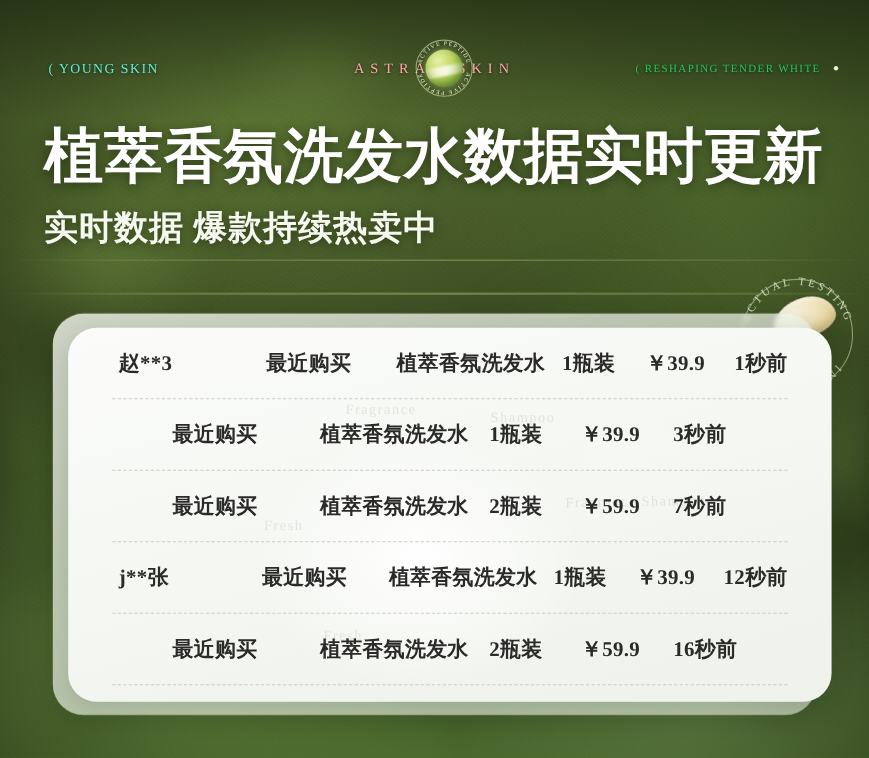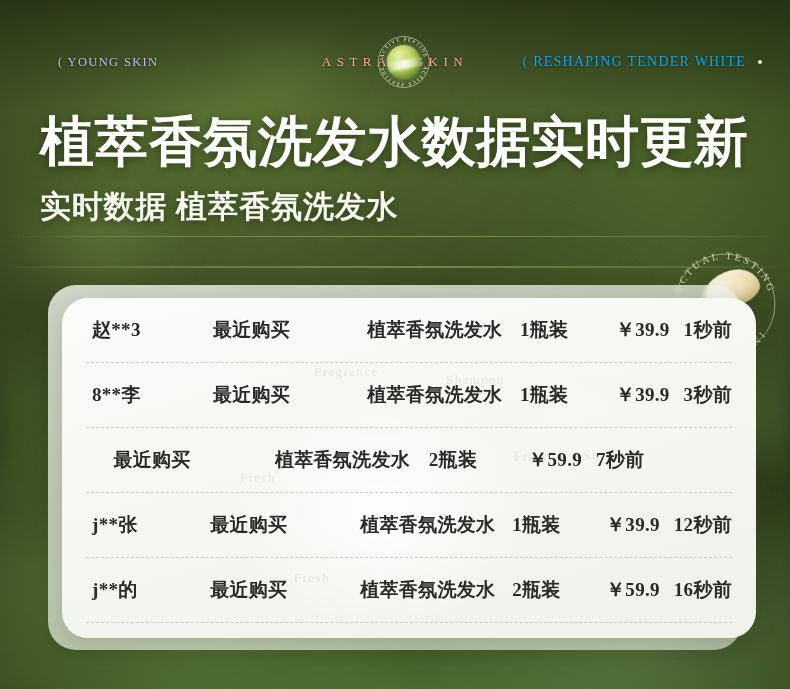--- a/index.html
+++ b/index.html
@@ -62,28 +62,27 @@
   .bg-streak.s2{ top:266px; height:2px; opacity:.85; filter:blur(.6px); }
 
   
   .eyebrow{
     position:absolute; top:45px; left:0; width:100%; height:34px;
     display:flex; align-items:center;
     z-index:6;
   }
   .eyebrow-left{
     position:absolute; left:44px;
-    color:#c4b5fd; font-size:12.5px; letter-spacing:1.35px;
+    color:#5eead4; font-size:12.5px; letter-spacing:1.35px;
     text-shadow:0 1px 3px rgba(0,0,0,.55);
     white-space:nowrap;
-    margin-left:14px;
   }
   .eyebrow-right{
     position:absolute; right:28px;
-    color:#0ea5e9; font-size:14px; letter-spacing:1.25px;
+    color:#22c55e; font-size:10px; letter-spacing:1.25px;
     text-shadow:0 1px 3px rgba(0,0,0,.55);
     white-space:nowrap;
     display:flex; align-items:center; gap:12px;
   }
   .eyebrow-dot{
     width:4px; height:4px; border-radius:50%;
     background:#e8efdd; display:inline-block;
   }
 
   
@@ -213,40 +212,40 @@
   .wm-1{ left:252px; top:66px; }
   .wm-2{ left:384px; top:74px; }
   .wm-3{ left:178px; top:172px; }
   .wm-4{ left:452px; top:150px; transform:rotate(-1deg); }
   .wm-5{ left:232px; top:272px; }
 
   
   .rows{
     position:relative;
     z-index:2;
-    padding:0 24px;
+    padding:0 40px;
   }
   .row{
     position:relative;
     display:flex;
     align-items:center;
     height:65px;
     border-bottom:1px dashed #c9cec4;
     color:#2a2a28;
     font-size:19px;
     letter-spacing:.3px;
     white-space:nowrap;
   }
   .row:last-child{ border-bottom:1px dashed #c9cec4; }
 
   .c-user   { width:104px; text-align:left;   padding-left:6px; }
-  .c-action { width:132px; text-align:center; }
+  .c-action { width:132px; text-align:right; }
   .c-product{ width:192px; text-align:right; }
   .c-spec   { width:86px;  text-align:center; }
-  .c-price  { width:86px;  text-align:right; }
+  .c-price  { width:86px;  text-align:center; }
   .c-time   { width:auto;  text-align:center; padding-left:14px; }
 
   .c-user, .c-spec, .c-price, .c-time { font-weight:700; }
   .c-action, .c-product { font-weight:700; }
 </style>
 </head>
 <body>
 
 <div class="poster">
 
@@ -282,21 +281,21 @@
         <text font-size="5.1" fill="#e9f2cd" letter-spacing="1.25" font-family="Liberation Serif, serif">
           <textPath href="#arcBot" startOffset="50%" text-anchor="middle">ACTIVE PEPTIDE</textPath>
         </text>
       </svg>
     </span>
 
     <span class="brand-word right">SKIN</span>
   </div>
 
   <h1 class="headline">植萃香氛洗发水数据实时更新</h1>
-  <h2 class="subheadline">实时数据 植萃香氛洗发水</h2>
+  <h2 class="subheadline">实时数据 爆款持续热卖中</h2>
 
   <div class="seal">
     <svg viewBox="0 0 122 122" width="122" height="122" aria-hidden="true">
       <defs>
         <path id="sealTop" d="M 16,61 A 45,45 0 0 1 106,61"></path>
         <path id="sealBot" d="M 106,61 A 45,45 0 0 1 16,61"></path>
       </defs>
       <circle cx="61" cy="61" r="50" fill="none" stroke="rgba(226,238,206,.50)" stroke-width="1"></circle>
       <text font-size="10" fill="rgba(232,242,212,.80)" letter-spacing="2.6" font-family="Liberation Serif, serif">
         <textPath href="#sealTop" startOffset="50%" text-anchor="middle">ACTUAL TESTING</textPath>
@@ -324,21 +323,20 @@
       <div class="row">
         <span class="c-user">赵**3</span>
         <span class="c-action">最近购买</span>
         <span class="c-product">植萃香氛洗发水</span>
         <span class="c-spec">1瓶装</span>
         <span class="c-price">￥39.9</span>
         <span class="c-time">1秒前</span>
       </div>
 
       <div class="row">
-        <span class="c-user">8**李</span>
         <span class="c-action">最近购买</span>
         <span class="c-product">植萃香氛洗发水</span>
         <span class="c-spec">1瓶装</span>
         <span class="c-price">￥39.9</span>
         <span class="c-time">3秒前</span>
       </div>
 
       <div class="row">
         <span class="c-action">最近购买</span>
         <span class="c-product">植萃香氛洗发水</span>
@@ -350,21 +348,20 @@
       <div class="row">
         <span class="c-user">j**张</span>
         <span class="c-action">最近购买</span>
         <span class="c-product">植萃香氛洗发水</span>
         <span class="c-spec">1瓶装</span>
         <span class="c-price">￥39.9</span>
         <span class="c-time">12秒前</span>
       </div>
 
       <div class="row">
-        <span class="c-user">j**的</span>
         <span class="c-action">最近购买</span>
         <span class="c-product">植萃香氛洗发水</span>
         <span class="c-spec">2瓶装</span>
         <span class="c-price">￥59.9</span>
         <span class="c-time">16秒前</span>
       </div>
 
     </div>
   </div>
 

